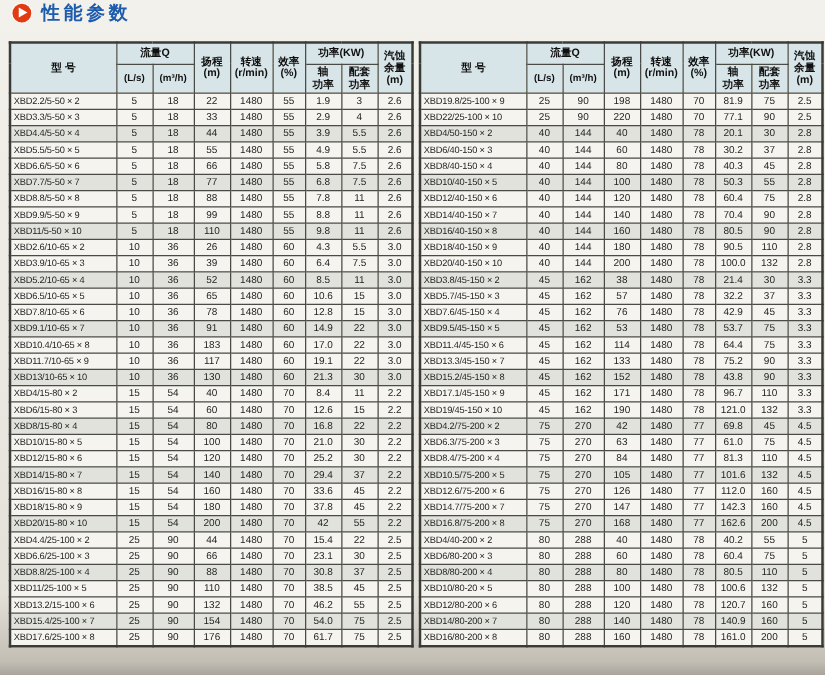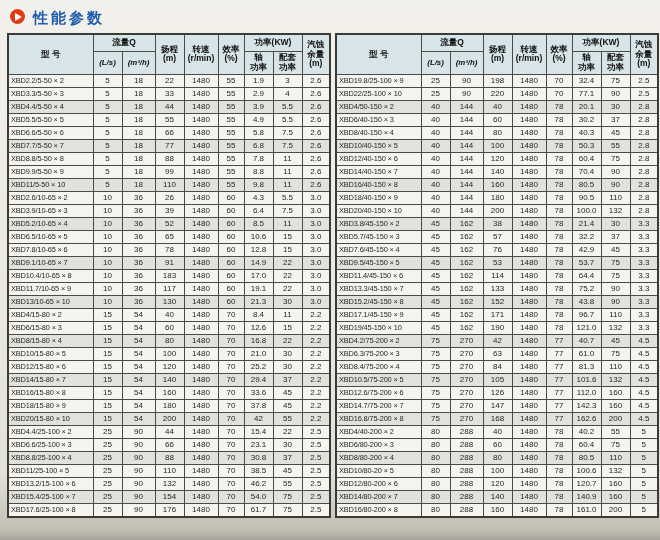--- a/index.html
+++ b/index.html
@@ -2,38 +2,38 @@
 <html><head>
 <meta charset="utf-8">
 <style>
   * { margin:0; padding:0; box-sizing:border-box; }
   html,body { width:660px; height:540px; overflow:hidden; }
   body {
     font-family:"Liberation Sans","DejaVu Sans",sans-serif;
     background:linear-gradient(180deg,#f3f1eb 0%,#ebe8e1 55%,#e3e0d8 88%,#c2beb4 98%,#a8a49b 100%);
     color:#1b1b1b;
   }
-  .title-bar { display:flex; align-items:flex-start; gap:8px; padding:9px 0 22px 10px; height:33px; }
+  .title-bar { display:flex; align-items:center; gap:8px; padding:9px 0 22px 10px; height:33px; }
   .play-icon { width:15px; height:15px; border-radius:50%; background:#e23a12; position:relative; flex:0 0 15px;
     box-shadow:0 0 0 1px rgba(255,255,255,.6); }
   .play-icon::after { content:""; position:absolute; left:5px; top:3.5px;
     border-left:7px solid #fff; border-top:4px solid transparent; border-bottom:4px solid transparent; }
   .page-title { color:#1d5bad; font-size:15px; font-weight:bold; letter-spacing:3px; }
   .tables-wrap { display:flex; gap:4px; padding-left:7px; }
   table.ptable { border-collapse:collapse; table-layout:fixed; width:322px; background:#f5f4ef; }
   .ptable th, .ptable td {
     border:1px solid #4a4a46; text-align:center; vertical-align:middle;
     white-space:nowrap; overflow:hidden; padding:0;
   }
   .ptable { border:2px solid #3a3a36; }
   .ptable th { background:#d7e4e8; font-size:8.5px; font-weight:bold; line-height:9.5px; color:#101010; }
   .ptable thead tr:first-child th { height:17px; }
   .ptable thead tr:last-child th { height:23px; }
   .ptable th .hl { display:block; line-height:9.5px; }
-  .ptable th.unit-cell { font-size:7.8px;font-style:italic; }
+  .ptable th.unit-cell { font-size:7.8px; }
   .ptable td { font-size:8px; height:12.3px; line-height:12px; color:#1f1f1f; }
   .ptable td.model { text-align:left; padding-left:2px; font-size:7.4px; letter-spacing:-0.15px; }
   .ptable tr.shade td { background:#e2e2dc; }
   col.c-model{width:85px;} col.c-ls{width:29px;} col.c-m3h{width:33px;} col.c-head{width:29px;}
   col.c-speed{width:34px;} col.c-eff{width:26px;} col.c-shaft{width:29px;} col.c-match{width:29px;} col.c-npsh{width:28px;}
 </style>
 </head>
 <body>
 
 <div class="title-bar">
@@ -518,21 +518,21 @@
       </tr>
     </thead>
     <tbody>
         <tr>
           <td class="model">XBD19.8/25-100 × 9</td>
           <td>25</td>
           <td>90</td>
           <td>198</td>
           <td>1480</td>
           <td>70</td>
-          <td>32.4</td>
+          <td>81.9</td>
           <td>75</td>
           <td>2.5</td>
         </tr>
         <tr>
           <td class="model">XBD22/25-100 × 10</td>
           <td>25</td>
           <td>90</td>
           <td>220</td>
           <td>1480</td>
           <td>70</td>
@@ -738,21 +738,21 @@
           <td>132</td>
           <td>3.3</td>
         </tr>
         <tr class="shade">
           <td class="model">XBD4.2/75-200 × 2</td>
           <td>75</td>
           <td>270</td>
           <td>42</td>
           <td>1480</td>
           <td>77</td>
-          <td>40.7</td>
+          <td>69.8</td>
           <td>45</td>
           <td>4.5</td>
         </tr>
         <tr>
           <td class="model">XBD6.3/75-200 × 3</td>
           <td>75</td>
           <td>270</td>
           <td>63</td>
           <td>1480</td>
           <td>77</td>

